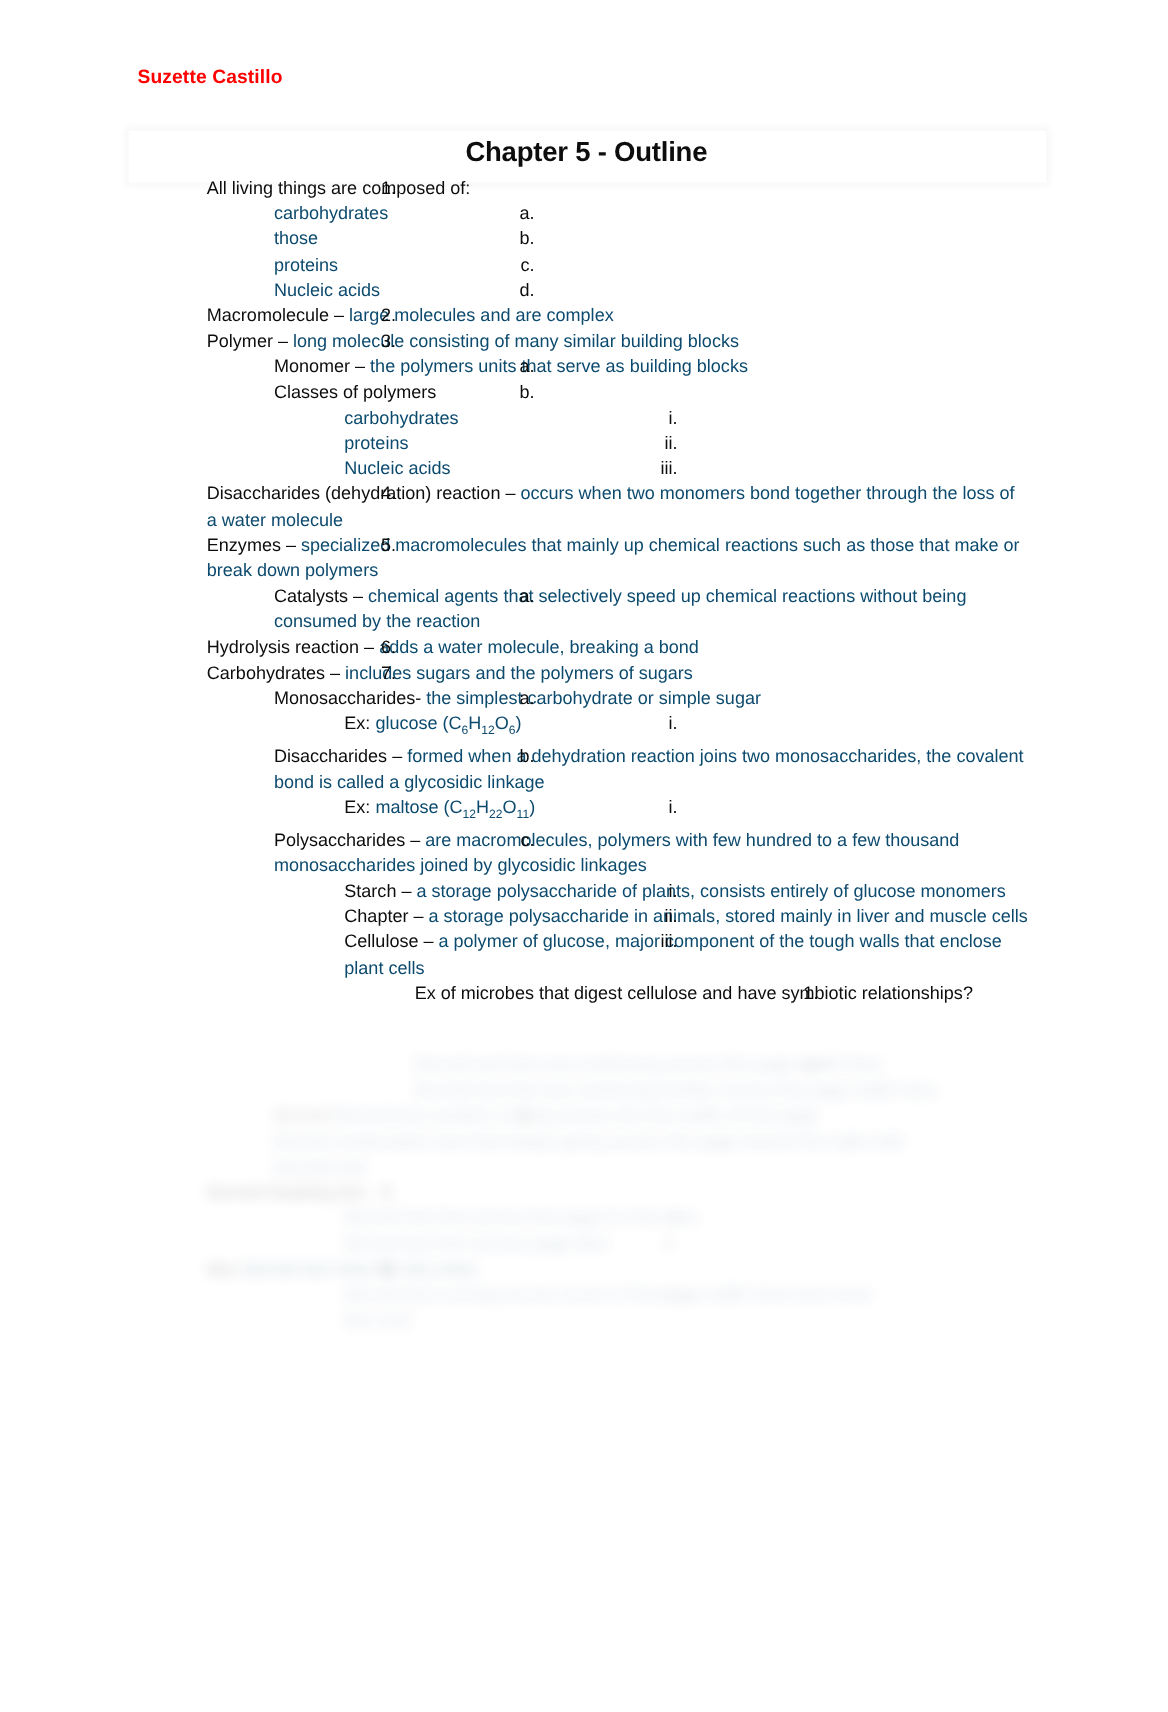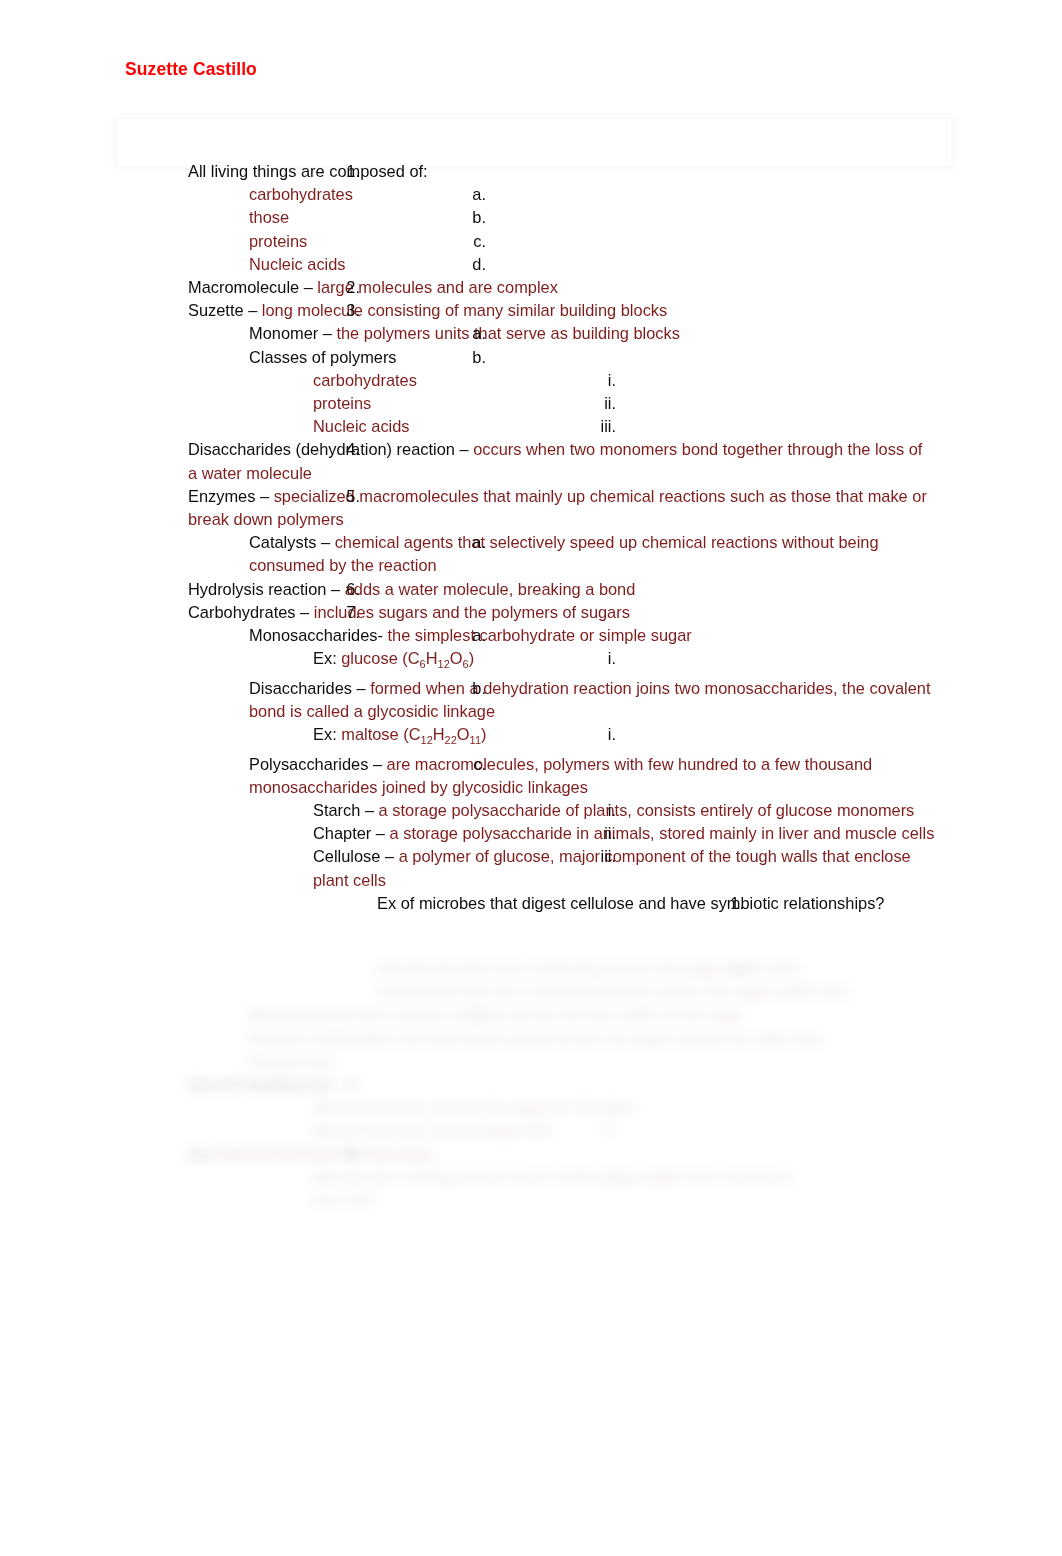--- a/index.html
+++ b/index.html
@@ -91,21 +91,21 @@
 
   .lvl2 { margin-left: 249px; margin-right: 130px; }
   .lvl2 > .marker { left: 183px; width: 54px; }
 
   .lvl3 { margin-left: 313px; margin-right: 120px; }
   .lvl3 > .marker { left: 247px; width: 56px; }
 
   .lvl4 { margin-left: 377px; margin-right: 110px; }
   .lvl4 > .marker { left: 311px; width: 56px; }
 
-  .blue { color: #7f1d1d; }
+  .blue { color: #0c4a6e; }
   .dark { color: #0d0d0d; }
   .sub  { font-size: 11px; vertical-align: sub; }
 
   
   .blurred-zone {
     position: absolute;
     left: 0;
     top: 957px;
     width: 1062px;
     height: 270px;
@@ -119,20 +119,21 @@
   .faded-b { opacity: 0.75; }
 </style>
 </head>
 <body>
 
 <div class="page">
 
   <div class="author-name">Suzette Castillo</div>
 
   <div class="title-box"></div>
+  <div class="doc-title">Chapter 5 - Outline</div>
 
   <div class="outline">
 
     <div class="row lvl1">
       <span class="marker">1.</span>
       <span class="body-text"><span class="dark">All living things are composed of:</span></span>
     </div>
 
     <div class="row lvl2">
       <span class="marker">a.</span>
@@ -151,21 +152,21 @@
       <span class="body-text"><span class="blue">Nucleic acids</span></span>
     </div>
 
     <div class="row lvl1">
       <span class="marker">2.</span>
       <span class="body-text"><span class="dark">Macromolecule – </span><span class="blue">large molecules and are complex</span></span>
     </div>
 
     <div class="row lvl1">
       <span class="marker">3.</span>
-      <span class="body-text"><span class="dark">Suzette – </span><span class="blue">long molecule consisting of many similar building blocks</span></span>
+      <span class="body-text"><span class="dark">Polymer – </span><span class="blue">long molecule consisting of many similar building blocks</span></span>
     </div>
     <div class="row lvl2">
       <span class="marker">a.</span>
       <span class="body-text"><span class="dark">Monomer – </span><span class="blue">the polymers units that serve as building blocks</span></span>
     </div>
     <div class="row lvl2">
       <span class="marker">b.</span>
       <span class="body-text"><span class="dark">Classes of polymers</span></span>
     </div>
     <div class="row lvl3">

